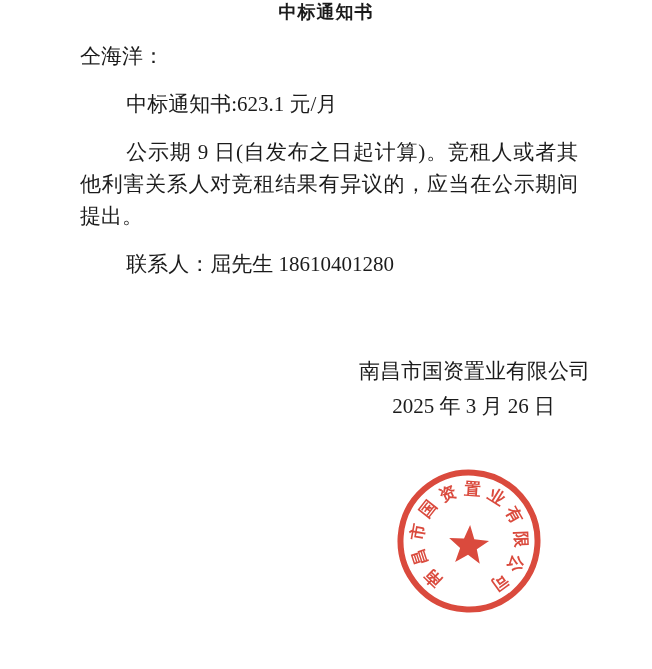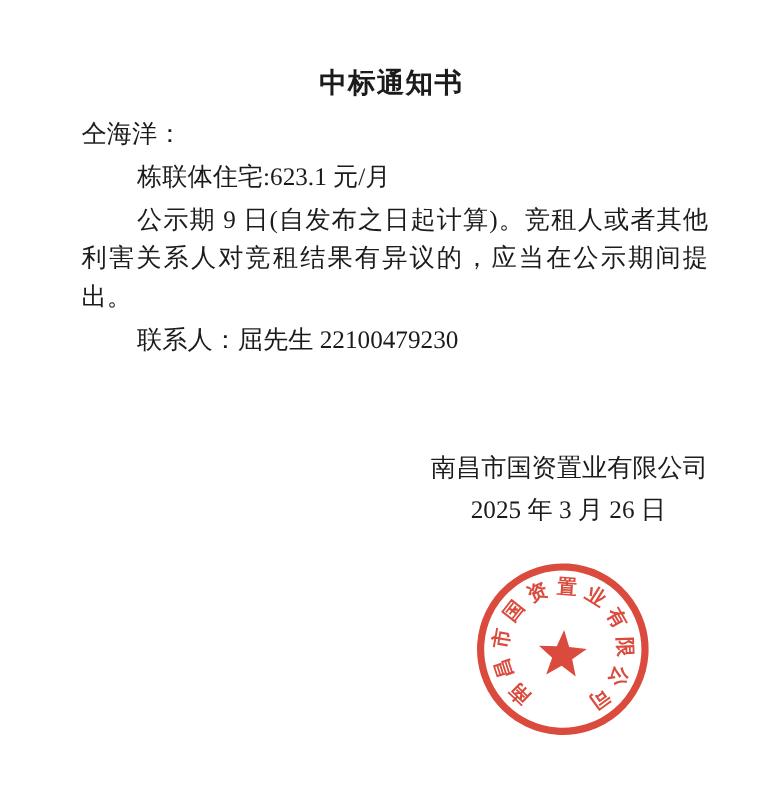--- a/index.html
+++ b/index.html
@@ -7,34 +7,33 @@
     position: relative;
     width: 652px;
     height: 669px;
     background: #ffffff;
     font-family: "Liberation Serif", "DejaVu Serif", serif;
     color: #1b1b1b;
     overflow: hidden;
   }
   .title {
     margin: 0;
-    padding-top: 54px;
     text-align: center;
-    font-size: 23px;
+    font-size: 18px;
     font-weight: 700;
     letter-spacing: 1px;
   }
   .content {
     margin: 10px 58px 0 64px;
     font-size: 21px;
     line-height: 32px;
     text-align: justify;
     text-justify: inter-ideograph;
   }
-  .content p { margin: 4px; }
+  .content p { margin: 16px; }
   .indent { text-indent: 2.2em; }
   .footer {
     margin-top: 74px;
     text-align: right;
     font-size: 21px;
   }
   .company { padding-right: 62px; line-height: 34px; }
   .date    { padding-right: 97px; line-height: 36px; }
   .seal {
     position: absolute;
@@ -55,23 +54,23 @@
 </style>
 </head>
 <body>
 
 <div class="page">
 
   <h1 class="title">中标通知书</h1>
 
   <div class="content">
     <p>仝海洋：</p>
-    <p class="indent">栋联体住宅:623.1 元/月</p>
+    <p class="indent">中标通知书:623.1 元/月</p>
     <p class="indent">公示期 9 日(自发布之日起计算)。竞租人或者其他利害关系人对竞租结果有异议的，应当在公示期间提出。</p>
-    <p class="indent">联系人：屈先生 22100479230</p>
+    <p class="indent">联系人：屈先生 18610401280</p>
   </div>
 
   <div class="footer">
     <div class="company">南昌市国资置业有限公司</div>
     <div class="date">2025 年 3 月 26 日</div>
   </div>
 
   <svg class="seal" viewBox="0 0 150 150" aria-hidden="true">
     <circle cx="75" cy="75" r="68.5" fill="none" stroke-width="6" stroke="#d73a2c"></circle>
     <polygon points="75,59 80.17,72.88 94.97,73.51 83.37,82.72 87.34,96.99 75,88.8 62.66,96.99 66.63,82.72 55.03,73.51 69.83,72.88" fill="#d73a2c"></polygon>

